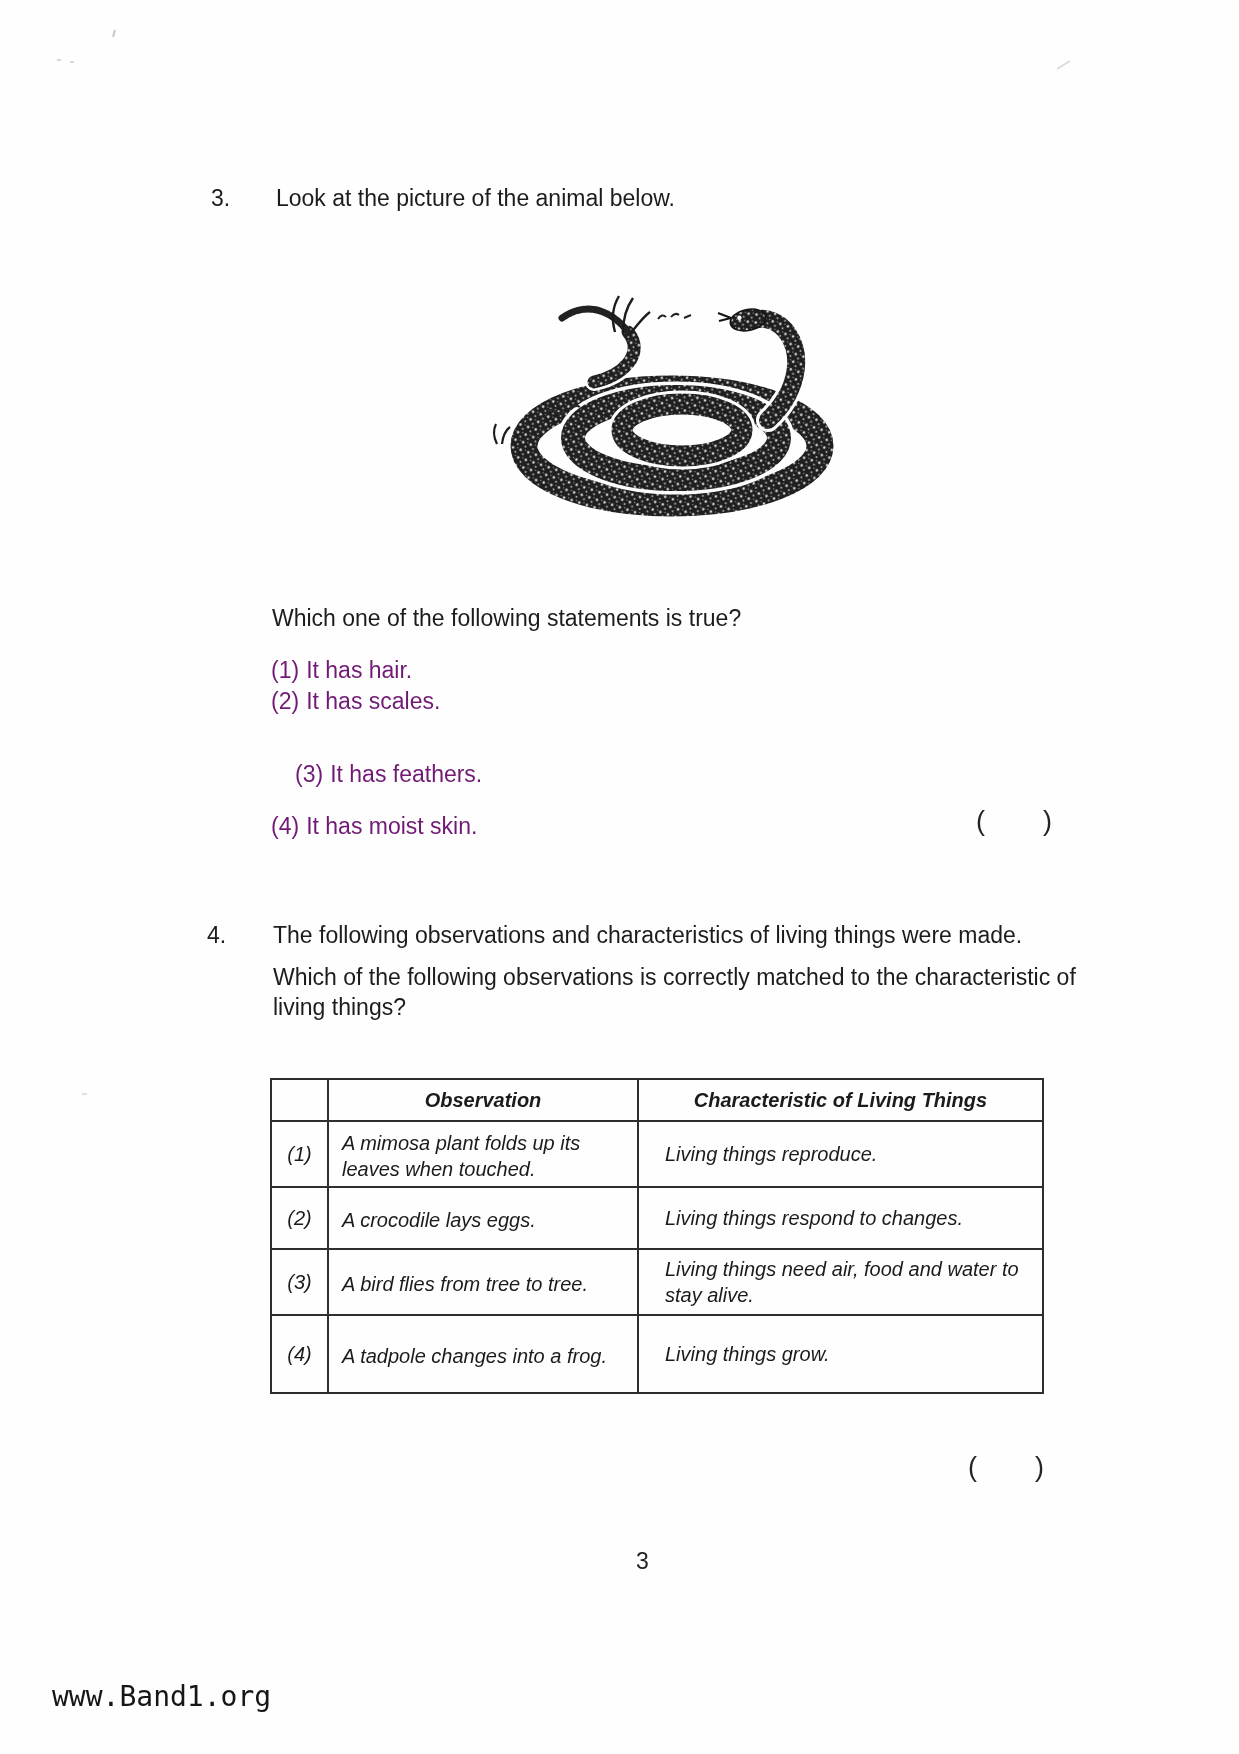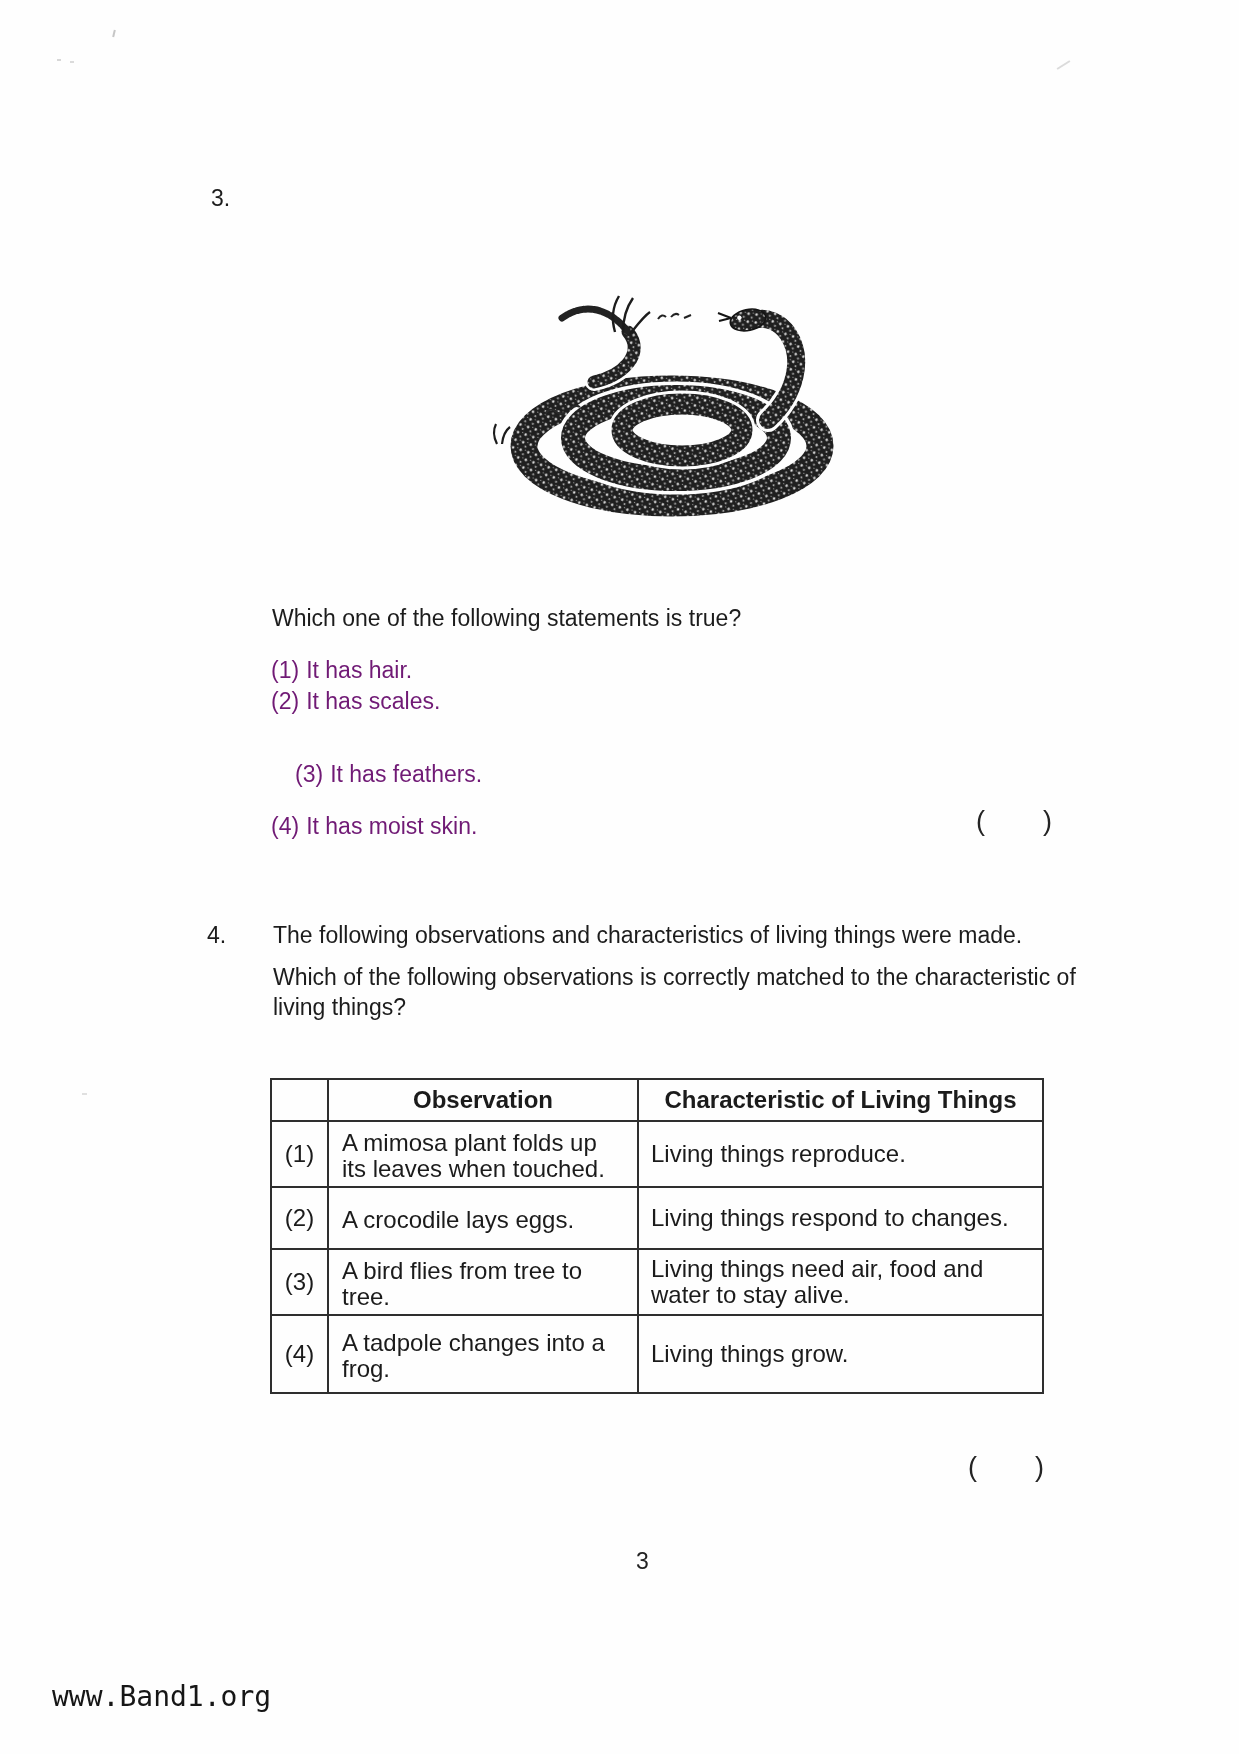--- a/index.html
+++ b/index.html
@@ -16,28 +16,28 @@
   .opt { font-size:23px; color:#701a75; }
   .opt .lbl { margin-right:7px; }
   .para { font-size:23px; line-height:30px; color:#1c1c1c; }
 
   
   .bracket-pair { display:flex; justify-content:space-between; width:76px; font-size:27px; color:#242424; }
 
   
   table.match { border-collapse:collapse; table-layout:fixed; }
   table.match th, table.match td {
-    border:2px solid #2e2e2e; font-size:24px; color:#1b1b1b;
-    vertical-align:middle; line-height:26px;
+    border:2px solid #2e2e2e; font-size:20px; color:#1b1b1b;
+    vertical-align:middle; line-height:26px;font-style:italic;
   }
   table.match th { font-weight:bold; text-align:center; border-bottom-style:dashed; }
   th.corner { border:none; background:transparent; }
   td.rowlbl { text-align:center; width:57px; }
   td.obs { width:310px; padding:4px 10px 0 13px; }
-  td.chr { width:405px; padding:4px 10px 4px 12px; }
+  td.chr { width:405px; padding:4px 10px 4px 26px; }
   tr.r-head { height:42px; }
   tr.r1 { height:66px; } tr.r2 { height:62px; }
   tr.r3 { height:66px; } tr.r4 { height:78px; }
   table.match tr.r2 td, table.match tr.r3 td, table.match tr.r4 td { border-top-style:dashed; }
 
   .pagenum { font-size:23px; color:#222; }
   .watermark { font-family:"DejaVu Sans Mono", monospace; font-size:28px; color:#161616; }
 
   
   .speck { position:absolute; background:#a8a8a8; opacity:.65; }
@@ -47,20 +47,21 @@
 
 <div class="page">
 
   <div class="speck" style="left:113px; top:30px; width:2px; height:7px; transform:rotate(14deg);"></div>
   <div class="speck" style="left:57px; top:59px; width:4px; height:2px; opacity:.45;"></div>
   <div class="speck" style="left:70px; top:61px; width:4px; height:2px; opacity:.4;"></div>
   <div class="speck" style="left:1056px; top:64px; width:15px; height:2px; opacity:.4; transform:rotate(-32deg);"></div>
   <div class="speck" style="left:82px; top:1093px; width:5px; height:2px; opacity:.35;"></div>
 
   <div class="abs qnum" style="left:211px; top:185px;">3.</div>
+  <div class="abs qtext" style="left:276px; top:185px;">Look at the picture of the animal below.</div>
 
   <svg class="abs" style="left:445px; top:288px;" width="400" height="235" viewBox="0 0 400 235" aria-label="coiled snake drawing">
     <defs>
       <pattern id="skin" width="8" height="8" patternUnits="userSpaceOnUse" patternTransform="rotate(18)">
         <rect width="8" height="8" fill="#1f1f1f"></rect>
         <circle cx="2" cy="2.5" r="1.3" fill="#dcdcdc"></circle>
         <circle cx="5.5" cy="6" r="1" fill="#b5b5b5"></circle>
         <circle cx="6.6" cy="1.4" r="0.7" fill="#8f8f8f"></circle>
       </pattern>
     </defs>

